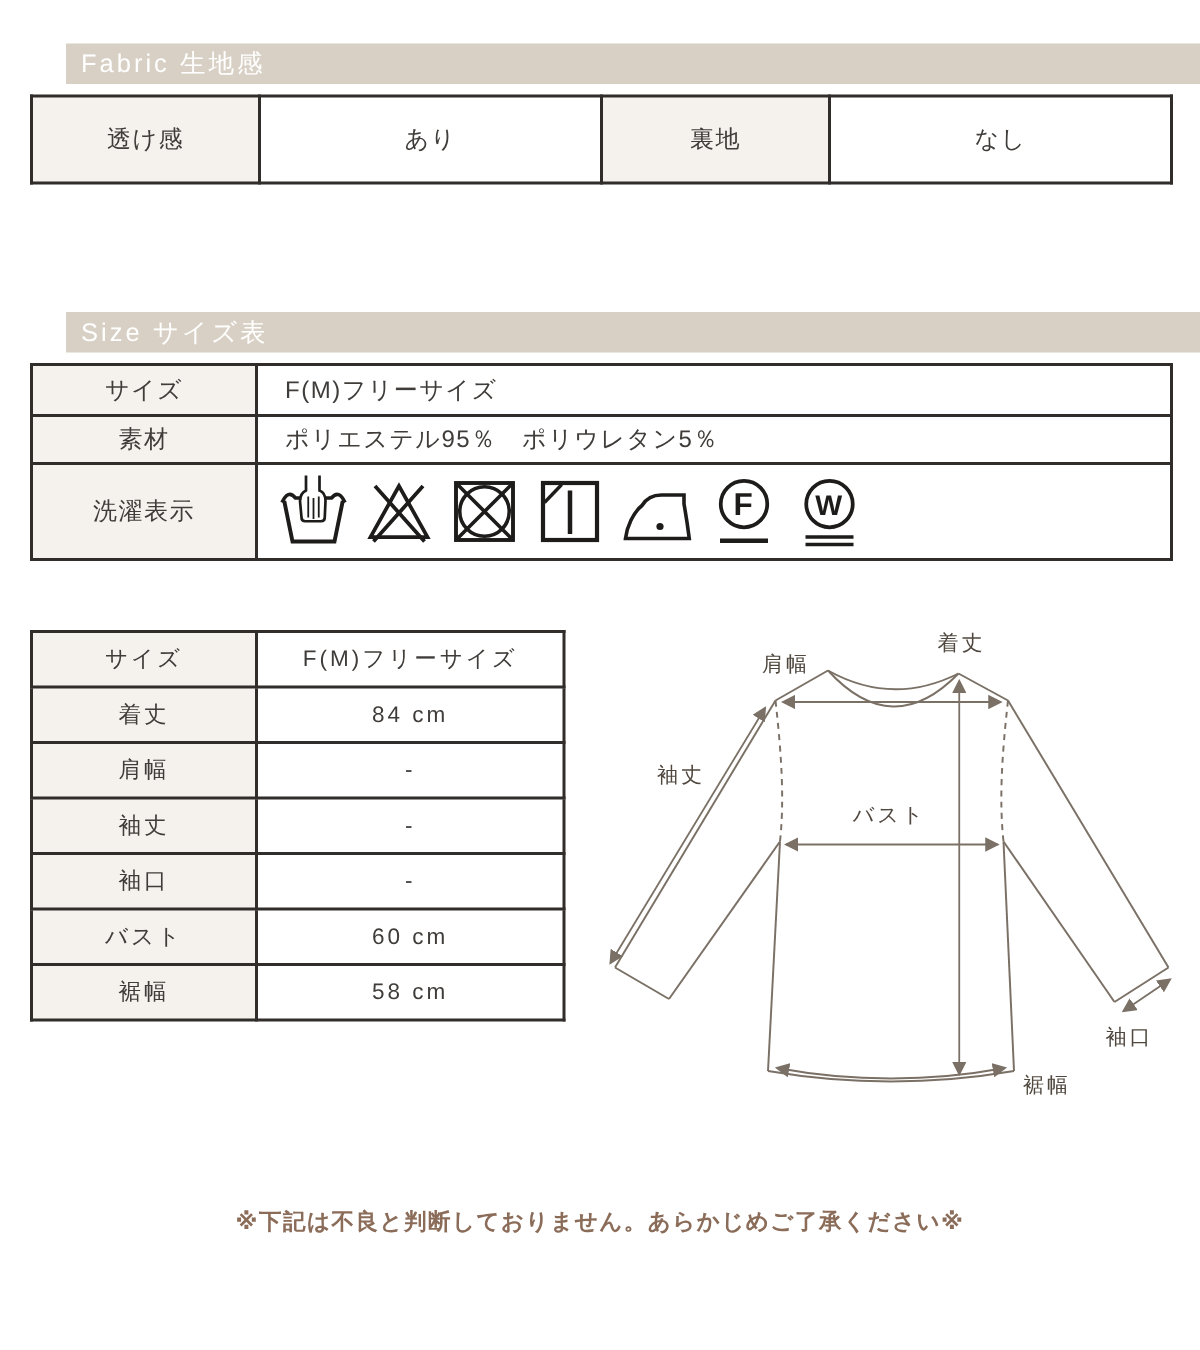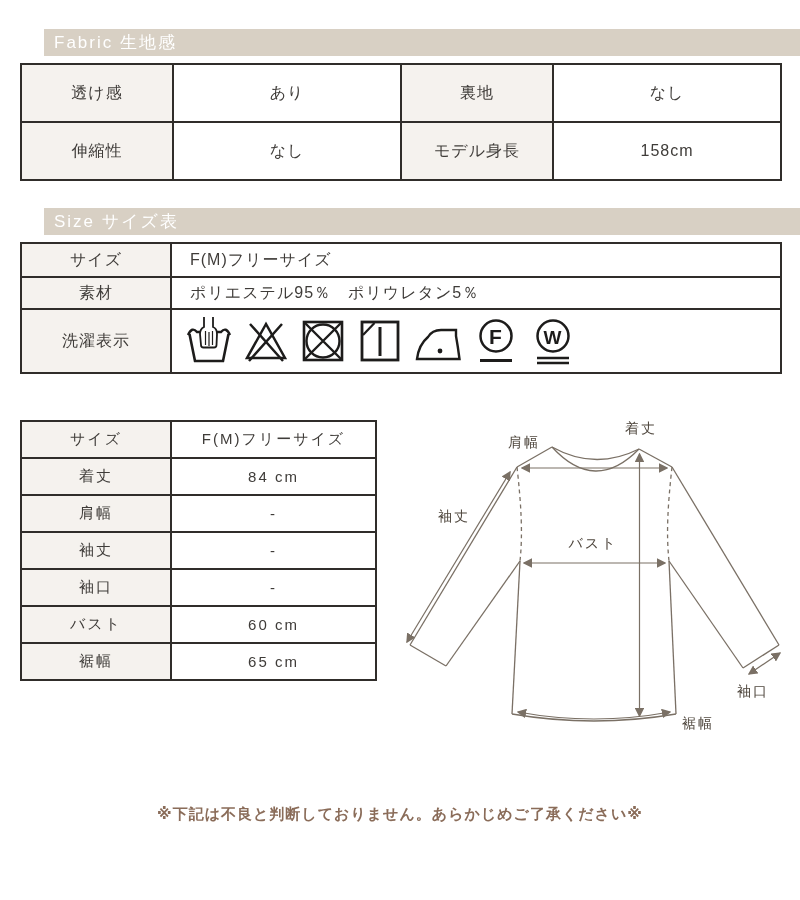--- a/index.html
+++ b/index.html
@@ -61,26 +61,20 @@
         <col style="width:152px">
         <col style="width:228px">
       </colgroup>
     <tbody>
         <tr>
       <td class="lbl">透け感</td>
       <td class="val">あり</td>
       <td class="lbl">裏地</td>
       <td class="val">なし</td>
     </tr>
-    <tr>
-      <td class="lbl">伸縮性</td>
-      <td class="val">なし</td>
-      <td class="lbl">モデル身長</td>
-      <td class="val">158cm</td>
-    </tr>
   </tbody>
     </table>
 
   <div class="band" style="top:208px">Size サイズ表</div>
 
   <table class="size-table">
     <colgroup>
         <col style="width:150px">
         <col style="width:610px">
       </colgroup>
@@ -170,21 +164,21 @@
     <tr>
       <td class="lbl">袖口</td>
       <td class="val">-</td>
     </tr>
     <tr>
       <td class="lbl">バスト</td>
       <td class="val">60 cm</td>
     </tr>
     <tr>
       <td class="lbl">裾幅</td>
-      <td class="val">65 cm</td>
+      <td class="val">58 cm</td>
     </tr>
   </tbody>
     </table>
 
   <svg class="diagram" width="410" height="350" viewBox="0 0 410 350" fill="none">
     <defs>
       <marker id="ah" viewBox="0 0 10 10" refX="8.5" refY="5" markerWidth="8" markerHeight="8" orient="auto-start-reverse">
         <path d="M0,0 L10,5 L0,10 Z" fill="#7a7065"></path>
       </marker>
     </defs>

